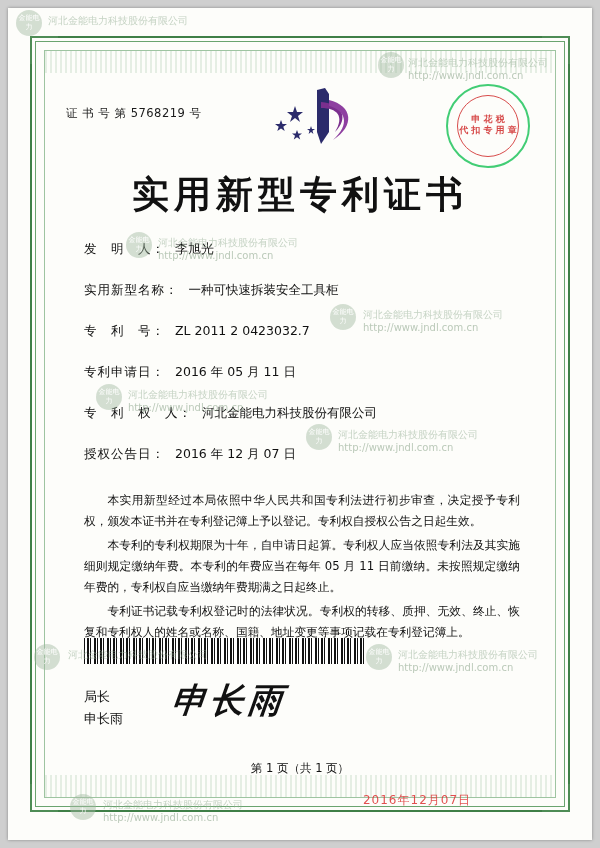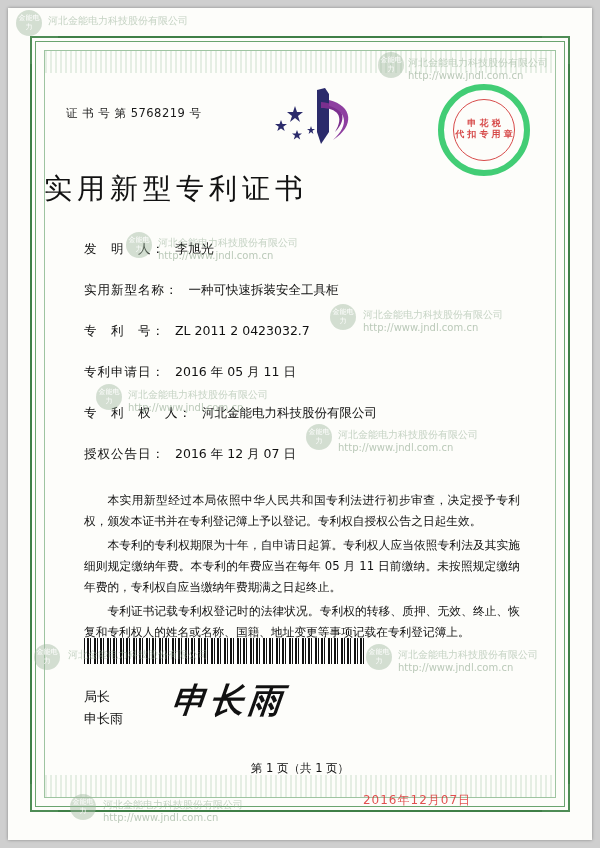--- a/index.html
+++ b/index.html
@@ -52,35 +52,35 @@
     position:absolute;left:22px;top:56px;
     font-size:11.5px;color:#1a1a1a;letter-spacing:.5px;
   }
 
   
   .logo{position:absolute;left:215px;top:32px;width:100px;height:78px;}
 
   
   .seal-top{
     position:absolute;right:26px;top:34px;width:80px;height:80px;
-    border:6px solid #22c55e;border-radius:50%;
+    border:2px solid #22c55e;border-radius:50%;
     color:#d02b2b;opacity:.85;
   }
   .seal-top .inner{
     position:absolute;left:9px;top:9px;right:9px;bottom:9px;
     border:1px solid #d02b2b;border-radius:50%;
   }
   .seal-top .stxt{
     position:absolute;left:0;right:0;top:28px;text-align:center;
     font-size:9px;line-height:11px;font-weight:bold;
   }
 
   .title{
-    position:absolute;left:0;right:0;top:120px;
-    font-size:28px;font-weight:normal;letter-spacing:5px;color:#111;
+    position:absolute;left:0;right:0;top:120px;text-align:center;
+    font-size:37px;font-weight:bold;letter-spacing:5px;color:#111;
   }
 
   .fields{position:absolute;left:40px;right:30px;top:190px;}
   .row{
     font-size:12.5px;color:#111;margin-bottom:23px;line-height:18px;
     white-space:nowrap;
   }
   .row .lbl{letter-spacing:1px;}
   .row .val{margin-left:6px;}
   .row .val.hand{font-size:13px;}

